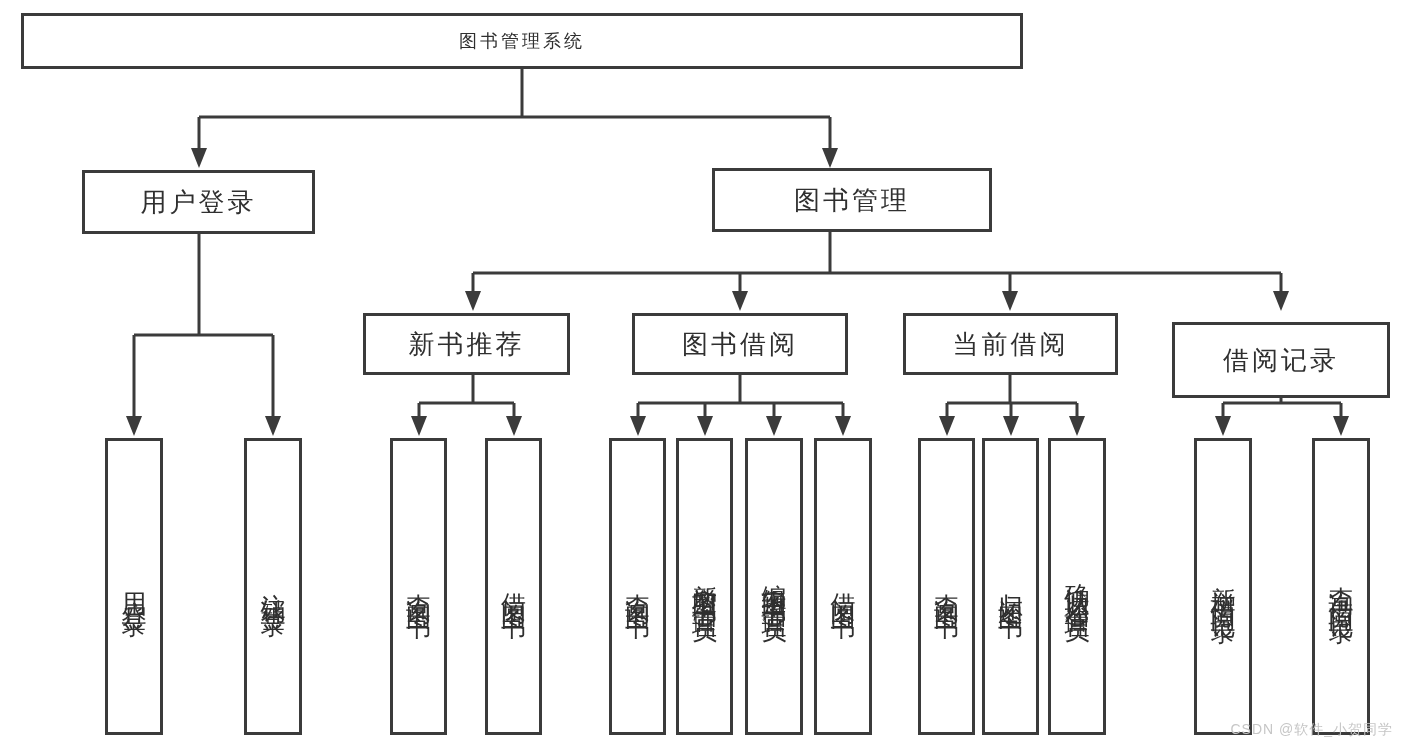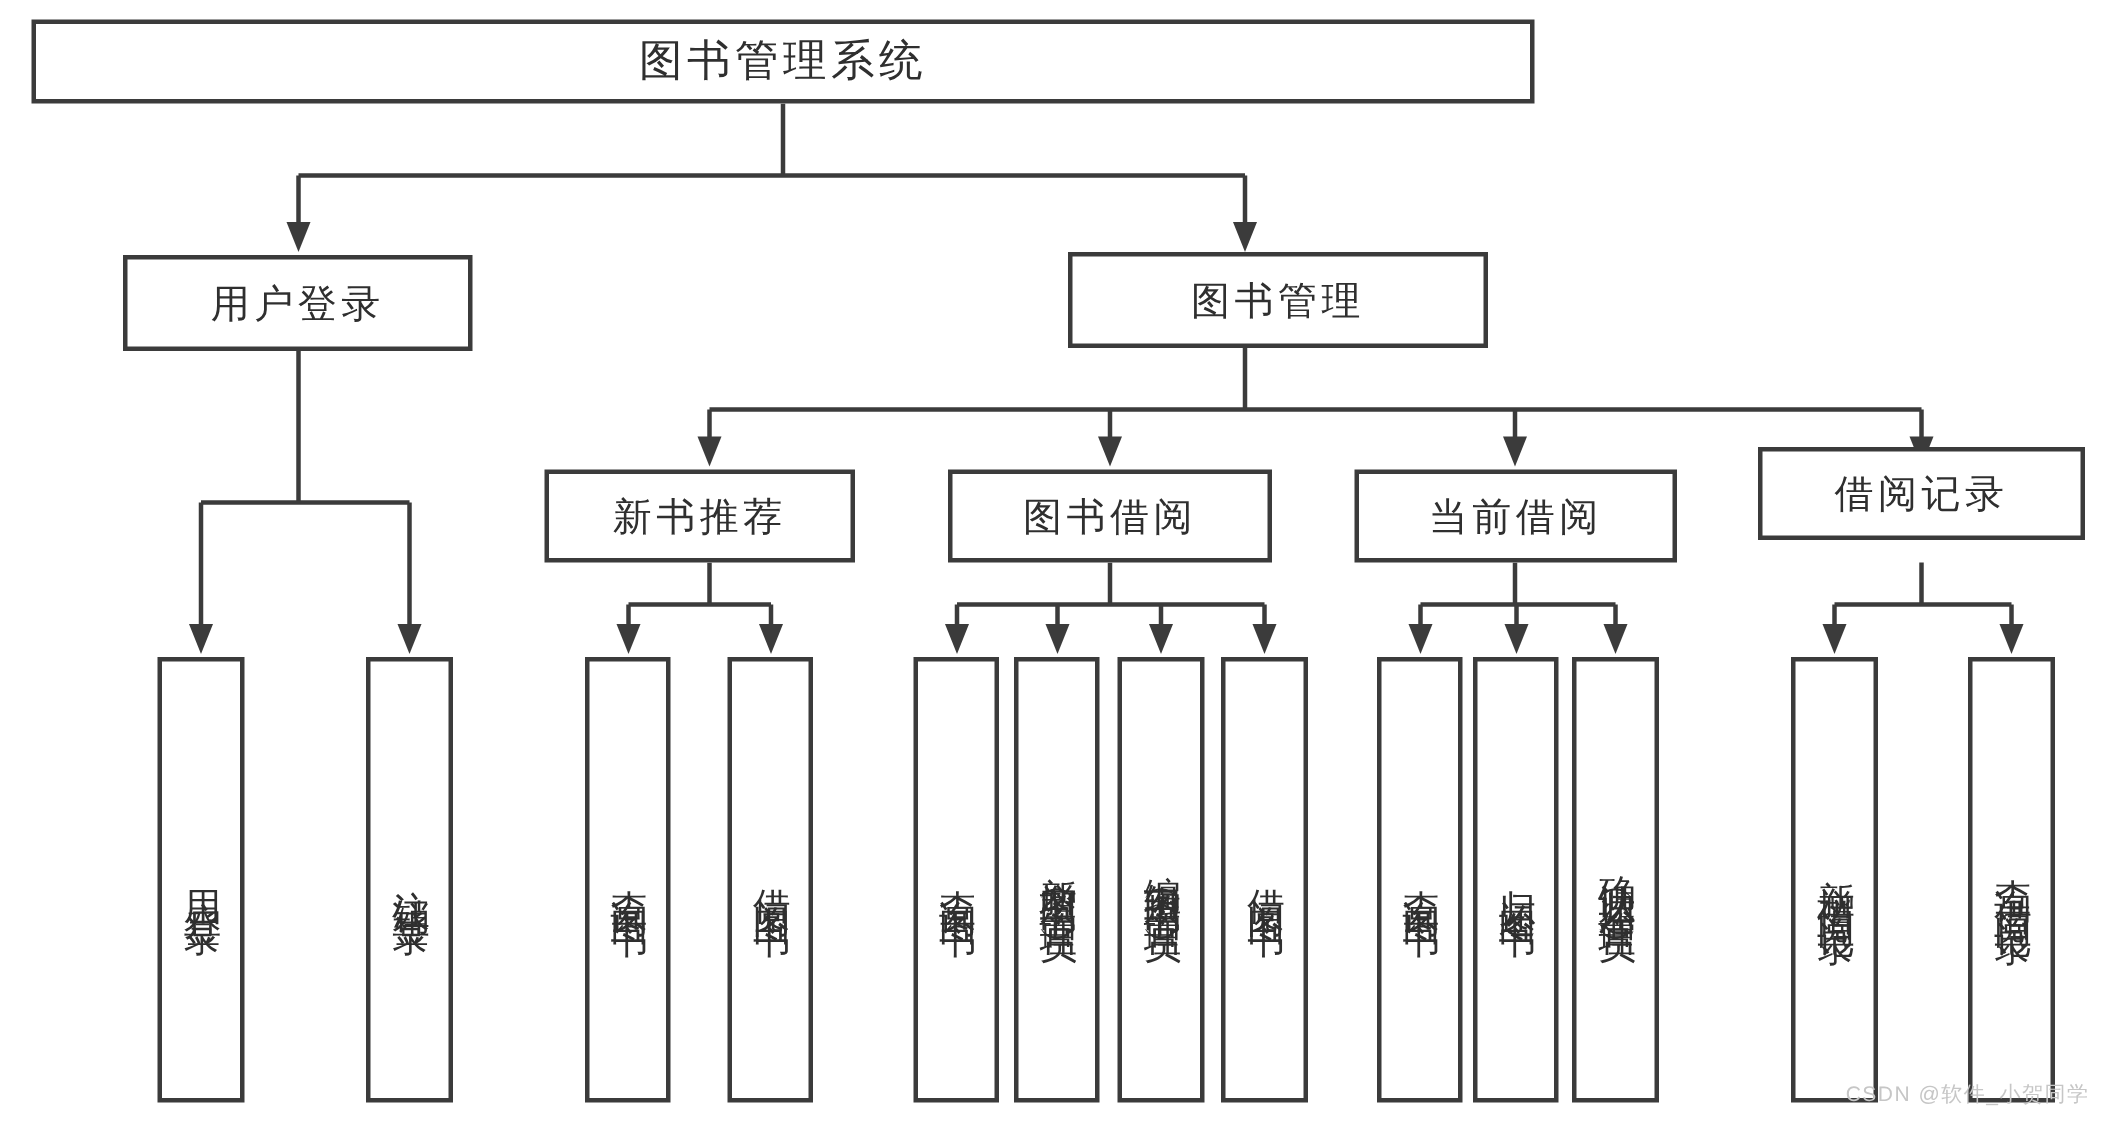--- a/index.html
+++ b/index.html
@@ -30,21 +30,21 @@
     display:flex;
     align-items:center;
     justify-content:center;
     color:var(--color-text);
   }
   .box .lbl{
     line-height:1;
     white-space:nowrap;
   }
   .h .lbl{font-size:26px;letter-spacing:3px;}
-  .root .lbl{font-size:29px;letter-spacing:3px;}
+  .root .lbl{font-size:18px;letter-spacing:3px;}
   .v .lbl{
     writing-mode:vertical-rl;
     text-orientation:mixed;
     font-size:25px;
     letter-spacing:7px;
   }
   .v.long .lbl{letter-spacing:5px;}
   .watermark{
     position:absolute;
     right:12px;
@@ -133,21 +133,21 @@
 
   <div class="box h" style="left:363px;top:313px;width:207px;height:62px">
     <span class="lbl">新书推荐</span>
   </div>
   <div class="box h" style="left:903px;top:313px;width:215px;height:62px">
     <span class="lbl">当前借阅</span>
   </div>
   <div class="box h" style="left:632px;top:313px;width:216px;height:62px">
     <span class="lbl">图书借阅</span>
   </div>
-  <div class="box h" style="left:1172px;top:298px;width:218px;height:62px">
+  <div class="box h" style="left:1172px;top:322px;width:218px;height:76px">
     <span class="lbl">借阅记录</span>
   </div>
 
   <div class="box v" style="left:105px;top:438px;width:58px;height:297px">
     <span class="lbl">用户登录</span>
   </div>
   <div class="box v" style="left:244px;top:438px;width:58px;height:297px">
     <span class="lbl">注销登录</span>
   </div>
 

